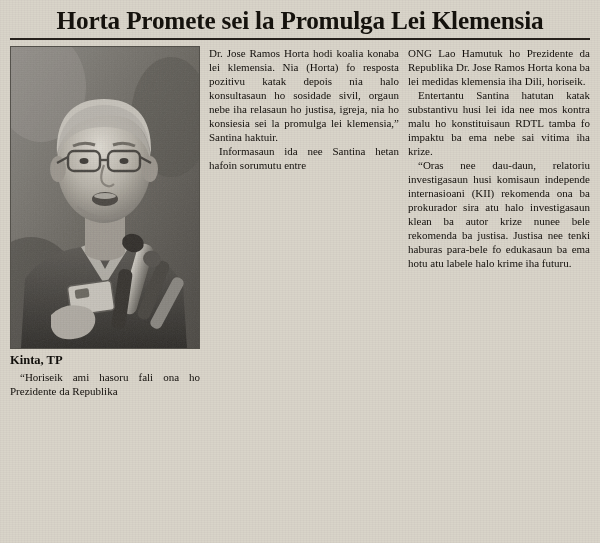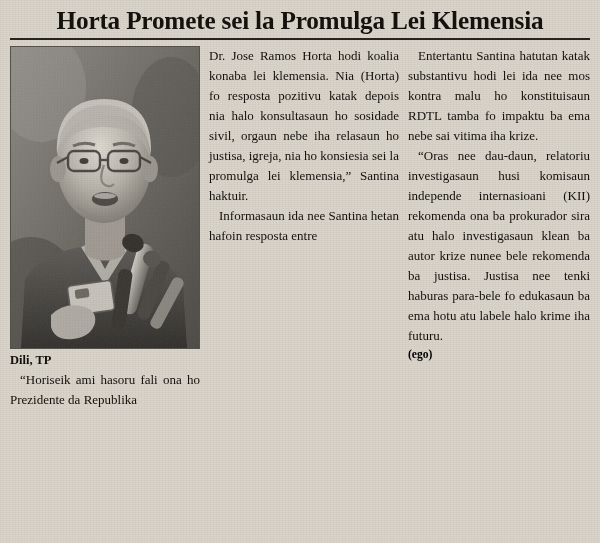--- a/index.html
+++ b/index.html
@@ -78,22 +78,22 @@
 
   .byline {
     font-family: "Liberation Serif", serif;
     font-weight: bold;
     font-size: 12.5px;
     color: #14120e;
     margin: 1px 0 2px 0;
   }
   p.body {
     font-family: "Liberation Serif", serif;
-    font-size: 13px;
-    line-height: 20px;
+    font-size: 11px;
+    line-height: 14px;
     text-align: justify;
     color: #15120e;
     margin: 0;
     text-indent: 10px;
     hyphens: auto;
     -webkit-hyphens: auto;
   }
   p.body.noindent { text-indent: 0; }
   p.body + p.body { margin-top: 0px; }
   .sig {
@@ -201,29 +201,29 @@
           <rect x="64" y="242" width="14" height="9" rx="2" fill="#6c6962" transform="rotate(-8 71 246)"></rect>
 
           <path d="M40 268 q14 -14 34 -8 q12 4 10 16 q-4 14 -22 16 q-18 2 -22 -12 Z" fill="#b5b0a8"></path>
 
           <rect width="188" height="301" fill="none"></rect>
           <rect width="188" height="301" filter="url(#grainF)" fill="#ffffff" opacity="0.35"></rect>
           <rect width="188" height="301" fill="url(#bgGrad)" opacity="0.08"></rect>
         </svg>
       </div>
 
-      <div class="byline">Dili, TP</div>
+      <div class="byline">Kinta, TP</div>
       <p class="body">“Horiseik ami hasoru fali ona ho Prezidente da Republika</p>
     </div>
 
     <div class="col col-mid">
       <p class="body noindent">Dr. Jose Ramos Horta hodi koalia konaba lei klemensia. Nia (Horta) fo resposta pozitivu katak depois nia halo konsultasaun ho sosidade sivil, orgaun nebe iha relasaun ho justisa, igreja, nia ho konsiesia sei la promulga lei klemensia,” Santina haktuir.</p>
-      <p class="body">Informasaun ida nee Santina hetan hafoin resposta entre</p>
+      <p class="body">Informasaun ida nee Santina hetan hafoin sorumutu entre</p>
     </div>
 
     <div class="col col-right">
-      <p class="body">Entertantu Santina hatutan katak substantivu hodi lei ida nee mos kontra malu ho konstituisaun RDTL tamba fo impaktu ba ema nebe sai vitima iha krize.</p>
+      <p class="body noindent">ONG Lao Hamutuk ho Prezidente da Republika Dr. Jose Ramos Horta kona ba lei medidas klemensia iha Dili, horiseik.</p>
+      <p class="body">Entertantu Santina hatutan katak substantivu husi lei ida nee mos kontra malu ho konstituisaun RDTL tamba fo impaktu ba ema nebe sai vitima iha krize.</p>
       <p class="body">“Oras nee dau-daun, relatoriu investigasaun husi komisaun independe internasioani (KII) rekomenda ona ba prokurador sira atu halo investigasaun klean ba autor krize nunee bele rekomenda ba justisa. Justisa nee tenki haburas para-bele fo edukasaun ba ema hotu atu labele halo krime iha futuru.</p>
-      <div class="sig">(ego)</div>
     </div>
 
   </div>
 </div>
 
 </body></html>

